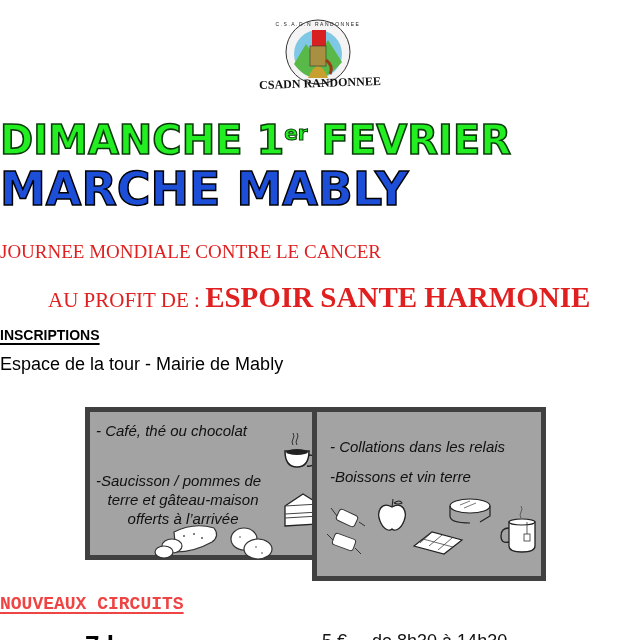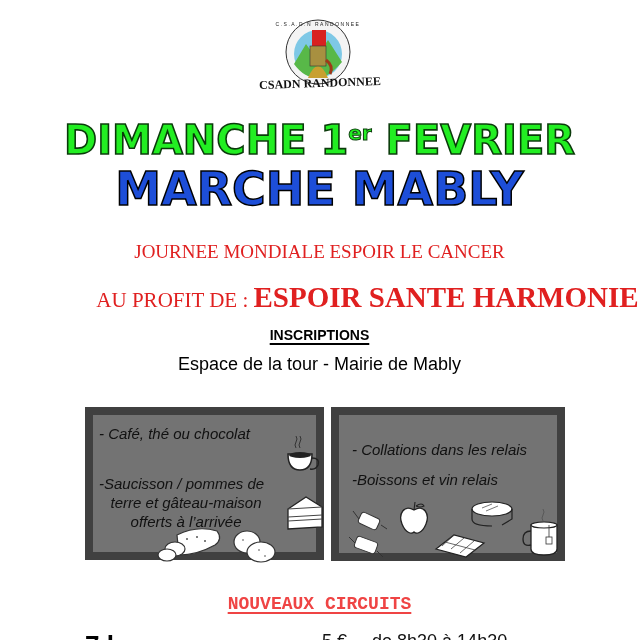--- a/index.html
+++ b/index.html
@@ -1,32 +1,32 @@
 <!DOCTYPE html>
 <html><head>
 <meta charset="utf-8">
 <style>
   html, body { margin:0; padding:0; background:#ffffff; }
   body { width:639px; height:640px; position:relative; overflow:hidden; font-family:"Liberation Sans", sans-serif; }
   .abs { position:absolute; }
-  .center { left:0; width:639px; text-align:center; }
+  .center { left:0; width:639px; text-align:left; }
   #logo { left:268px; top:16px; width:100px; height:70px; }
   #logo-caption { left:240px; top:76px; width:160px; text-align:center; font-family:"Liberation Serif", serif; font-weight:bold; font-size:12px; color:#111; transform:rotate(-2deg); }
   #date-title { top:108px; font-family:"DejaVu Sans", sans-serif; font-weight:bold; font-size:40px; letter-spacing:0px; color:#22ee22; -webkit-text-stroke:1.6px #0a3a0a; line-height:50px; }
   #date-title sup { font-size:20px; vertical-align:14px; -webkit-text-stroke:1px #0a3a0a; }
   #main-title { top:160px; font-family:"DejaVu Sans", sans-serif; font-weight:bold; font-size:46px; color:#1d4ed8; -webkit-text-stroke:1.5px #000; line-height:58px; }
   #sub1 { top:241px; font-family:"Liberation Serif", serif; font-size:19px; color:#e02020; }
   #sub2 { top:281px; font-family:"Liberation Serif", serif; font-size:21px; color:#e02020;padding-left:48px; }
   #sub2 b { font-size:29px; }
   #insc-title { top:327px; font-weight:bold; font-size:14px; color:#000; }
   #insc-title span { text-decoration:underline; text-decoration-thickness:2px; text-underline-offset:3px; }
   #insc-place { top:354px; font-size:18px; color:#000000; }
-  .box { border:8px solid #404040; box-sizing:border-box; background:#737373; }
+  .box { border:5px solid #404040; box-sizing:border-box; background:#a3a3a3; }
   #box1 { left:85px; top:407px; width:239px; height:153px; }
-  #box2 { left:331px; top:407px; width:234px; height:154px;text-decoration:underline; }
+  #box2 { left:312px; top:407px; width:234px; height:174px;text-decoration:underline; }
   .item { position:absolute; font-style:italic; font-size:15px; line-height:19px; color:#111; }
   #circuits-title { top:594px; font-weight:bold; font-size:18px; color:#ef4444;font-family:Liberation Mono, monospace; }
   #circuits-title span { text-decoration:underline; text-decoration-thickness:2px; text-underline-offset:3px; }
   #bottom-left { left:85px; top:630px; font-weight:bold; font-size:26px; color:#000; }
   #bottom-right { left:322px; top:631px; font-size:18px; color:#111; }
   svg { overflow:visible; }
 </style>
 </head>
 <body>
 
@@ -41,21 +41,21 @@
     <path d="M58 44 Q66 50 62 58" stroke="#a03818" stroke-width="3" fill="none"></path>
     <text x="50" y="10" font-size="5" text-anchor="middle" fill="#222" font-family="Liberation Sans, sans-serif" letter-spacing="1.5">C.S.A.D.N RANDONNEE</text>
   </svg>
 </div>
 <div id="logo-caption" class="abs">CSADN RANDONNEE</div>
 
 <div id="date-title" class="abs center"><span>DIMANCHE 1</span><sup>er</sup><span> FEVRIER</span></div>
 
 <div id="main-title" class="abs center">MARCHE MABLY</div>
 
-<div id="sub1" class="abs center">JOURNEE MONDIALE ESPOIR LE CANCER</div>
+<div id="sub1" class="abs center">JOURNEE MONDIALE CONTRE LE CANCER</div>
 <div id="sub2" class="abs center"><span>AU PROFIT DE : </span><b>ESPOIR SANTE HARMONIE</b></div>
 
 <div id="insc-title" class="abs center"><span>INSCRIPTIONS</span></div>
 <div id="insc-place" class="abs center">Espace de la tour - Mairie de Mably</div>
 
 <div id="box1" class="abs box">
   <div class="item" style="left:6px; top:9px;">
     <div>- Café, thé ou chocolat</div>
   </div>
   <div class="item" style="left:6px; top:59px;text-align:center;">
@@ -89,21 +89,21 @@
     <ellipse cx="16" cy="14" rx="13" ry="11" fill="#fff" stroke="#333" stroke-width="1.2"></ellipse>
     <ellipse cx="30" cy="24" rx="14" ry="10" fill="#fff" stroke="#333" stroke-width="1.2"></ellipse>
     <circle cx="12" cy="12" r="0.8" fill="#444"></circle>
       <circle cx="28" cy="22" r="0.8" fill="#444"></circle>
       <circle cx="34" cy="28" r="0.8" fill="#444"></circle>
   </svg>
 </div>
 
 <div id="box2" class="abs box">
   <div class="item" style="left:13px; top:25px;">- Collations dans les relais</div>
-  <div class="item" style="left:13px; top:55px;">-Boissons et vin relais</div>
+  <div class="item" style="left:13px; top:55px;">-Boissons et vin terre</div>
 
   <svg class="abs" style="left:8px; top:92px;" width="46" height="56" viewBox="0 0 46 56">
     <rect x="12" y="8" width="20" height="12" rx="3" transform="rotate(25 22 14)" fill="#fff" stroke="#333" stroke-width="1"></rect>
     <path d="M6 4 l6 8 M40 22 l-6 -4" stroke="#333" stroke-width="1"></path>
     <rect x="8" y="32" width="22" height="12" rx="3" transform="rotate(20 19 38)" fill="#fff" stroke="#333" stroke-width="1"></rect>
     <path d="M2 30 l6 6 M36 50 l-6 -6" stroke="#333" stroke-width="1"></path>
   </svg>
 
   <svg class="abs" style="left:59px; top:85px;" width="32" height="36" viewBox="0 0 32 36">
     <path d="M16 10 C6 4 0 14 4 24 C8 34 14 34 16 32 C18 34 24 34 28 24 C32 14 26 4 16 10Z" fill="#fff" stroke="#222" stroke-width="1.3"></path>

